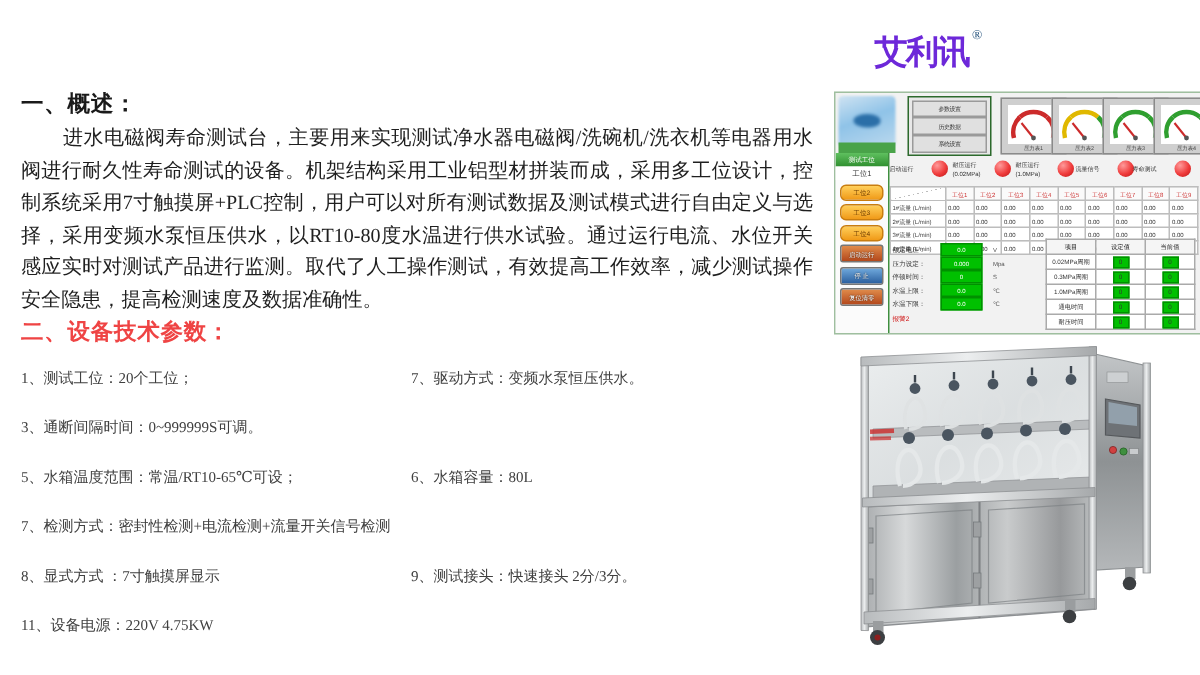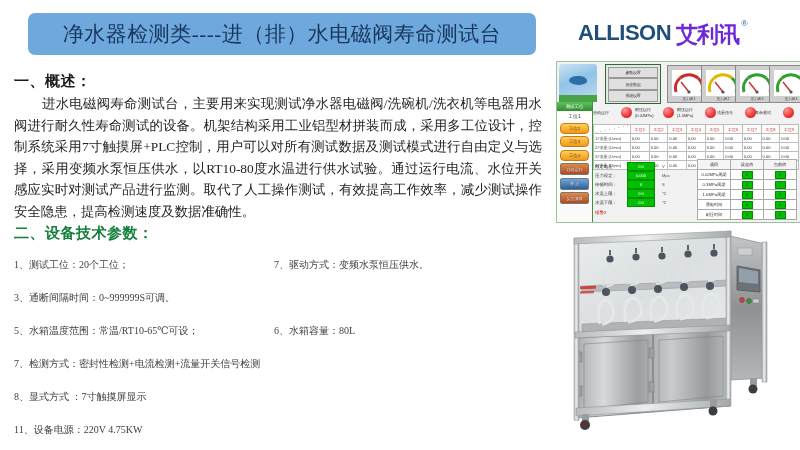--- a/index.html
+++ b/index.html
@@ -27,31 +27,31 @@
     font-family:"Liberation Sans","DejaVu Sans",sans-serif;
     font-weight:bold;font-size:22px;color:#1f4e79;letter-spacing:-0.5px;
   }
   .logo-cn{
     font-family:"Liberation Sans","DejaVu Sans",sans-serif;
     font-weight:bold;font-size:22px;color:#6d28d9;margin-left:5px;letter-spacing:-1px;
   }
   .logo-r{font-size:9px;color:#1f4e79;margin-left:2px;margin-top:-2px;}
 
   
-  .doc{position:absolute;left:0;top:72px;width:556px;}
+  .doc{position:absolute;left:0;top:60px;width:556px;}
   .h-sec{
     font-size:15px;font-weight:bold;color:#1a1a1a;margin:0 0 2px 14px;
     letter-spacing:.5px;
   }
   .para{
     font-size:13.4px;color:#1f1f1f;line-height:21.5px;margin:0 14px 0 14px;
     text-indent:28px;text-align:justify;
   }
   .h-sec2{
-    font-size:15px;font-weight:bold;color:#15803d;margin:2px 0 1px 14px;
+    font-size:15px;font-weight:bold;color:#ef4444;margin:2px 0 1px 14px;
     letter-spacing:.5px;
     font-family:Liberation Mono, monospace;
   }
   .spec-list{margin:0;padding:0;list-style:none;}
   .spec-row{
     display:flex;font-size:10px;color:#404040;line-height:23px;
     margin-left:14px;
     margin-top:10px;
   }
   .spec-a{width:260px;flex:0 0 260px;white-space:nowrap;}
@@ -179,26 +179,22 @@
     position:absolute;left:560px;top:228px;width:238px;height:218px;
     background:#ffffff;overflow:hidden;
   }
   .m-label{position:absolute;left:0;top:0;width:100%;height:100%;}
 </style>
 </head>
 <body>
 
 <div class="page">
 
-  <div class="banner">
-    <span class="banner-text">净水器检测类----进（排）水电磁阀寿命测试台</span>
-  </div>
 
   <div class="logo">
-    <span class="logo-en">ALLISON</span>
     <span class="logo-cn">艾利讯</span>
     <span class="logo-r">®</span>
   </div>
 
   <div class="doc">
     <div class="h-sec">一、概述：</div>
     <p class="para">进水电磁阀寿命测试台，主要用来实现测试净水器电磁阀/洗碗机/洗衣机等电器用水阀进行耐久性寿命测试的设备。机架结构采用工业铝型材拼装而成，采用多工位设计，控制系统采用7寸触摸屏+PLC控制，用户可以对所有测试数据及测试模式进行自由定义与选择，采用变频水泵恒压供水，以RT10-80度水温进行供水试验。通过运行电流、水位开关感应实时对测试产品进行监测。取代了人工操作测试，有效提高工作效率，减少测试操作安全隐患，提高检测速度及数据准确性。</p>
     <div class="h-sec2">二、设备技术参数：</div>
     <div class="spec-list" id="spec-list">
         <div class="spec-row">
@@ -212,20 +208,21 @@
         <div class="spec-row">
           <span class="spec-a">5、水箱温度范围：常温/RT10-65℃可设；</span>
           <span class="spec-b">6、水箱容量：80L</span>
         </div>
         <div class="spec-row">
           <span class="spec-a">7、检测方式：密封性检测+电流检测+流量开关信号检测</span>
           <span class="spec-b"></span>
         </div>
         <div class="spec-row">
           <span class="spec-a">8、显式方式 ：7寸触摸屏显示</span>
+          <span class="spec-b">9、测试接头：快速接头  2分/3分。</span>
         </div>
         <div class="spec-row">
           <span class="spec-a">11、设备电源：220V 4.75KW</span>
           <span class="spec-b"></span>
         </div>
       </div>
   </div>
 
   <div class="hmi">
 

